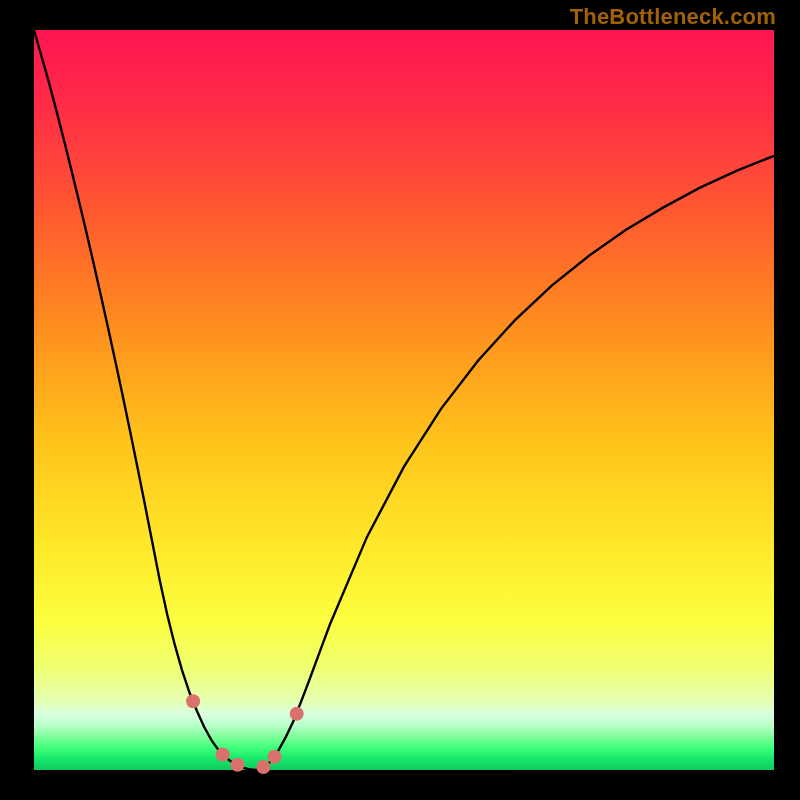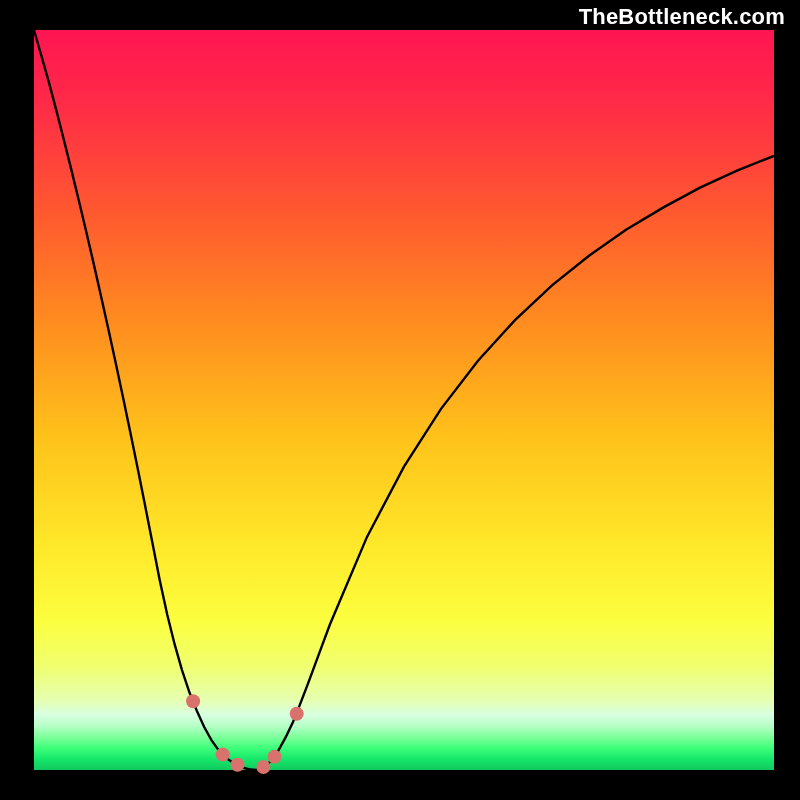--- a/index.html
+++ b/index.html
@@ -11,25 +11,25 @@
     overflow: hidden;
   }
   .container {
     position: relative;
     width: 800px;
     height: 800px;
   }
   .watermark {
     position: absolute;
     top: 4px;
-    right: 15px;
+    right: 24px;
     font-family: Arial, Helvetica, sans-serif;
     font-size: 22px;
     font-weight: 600;
-    color: #ffffff;
+    color: #a16207;
     z-index: 10;
     letter-spacing: 0.2px;
   }
   svg.plot {
     position: absolute;
     left: 0;
     top: 0;
   }
 </style>
 </head>

